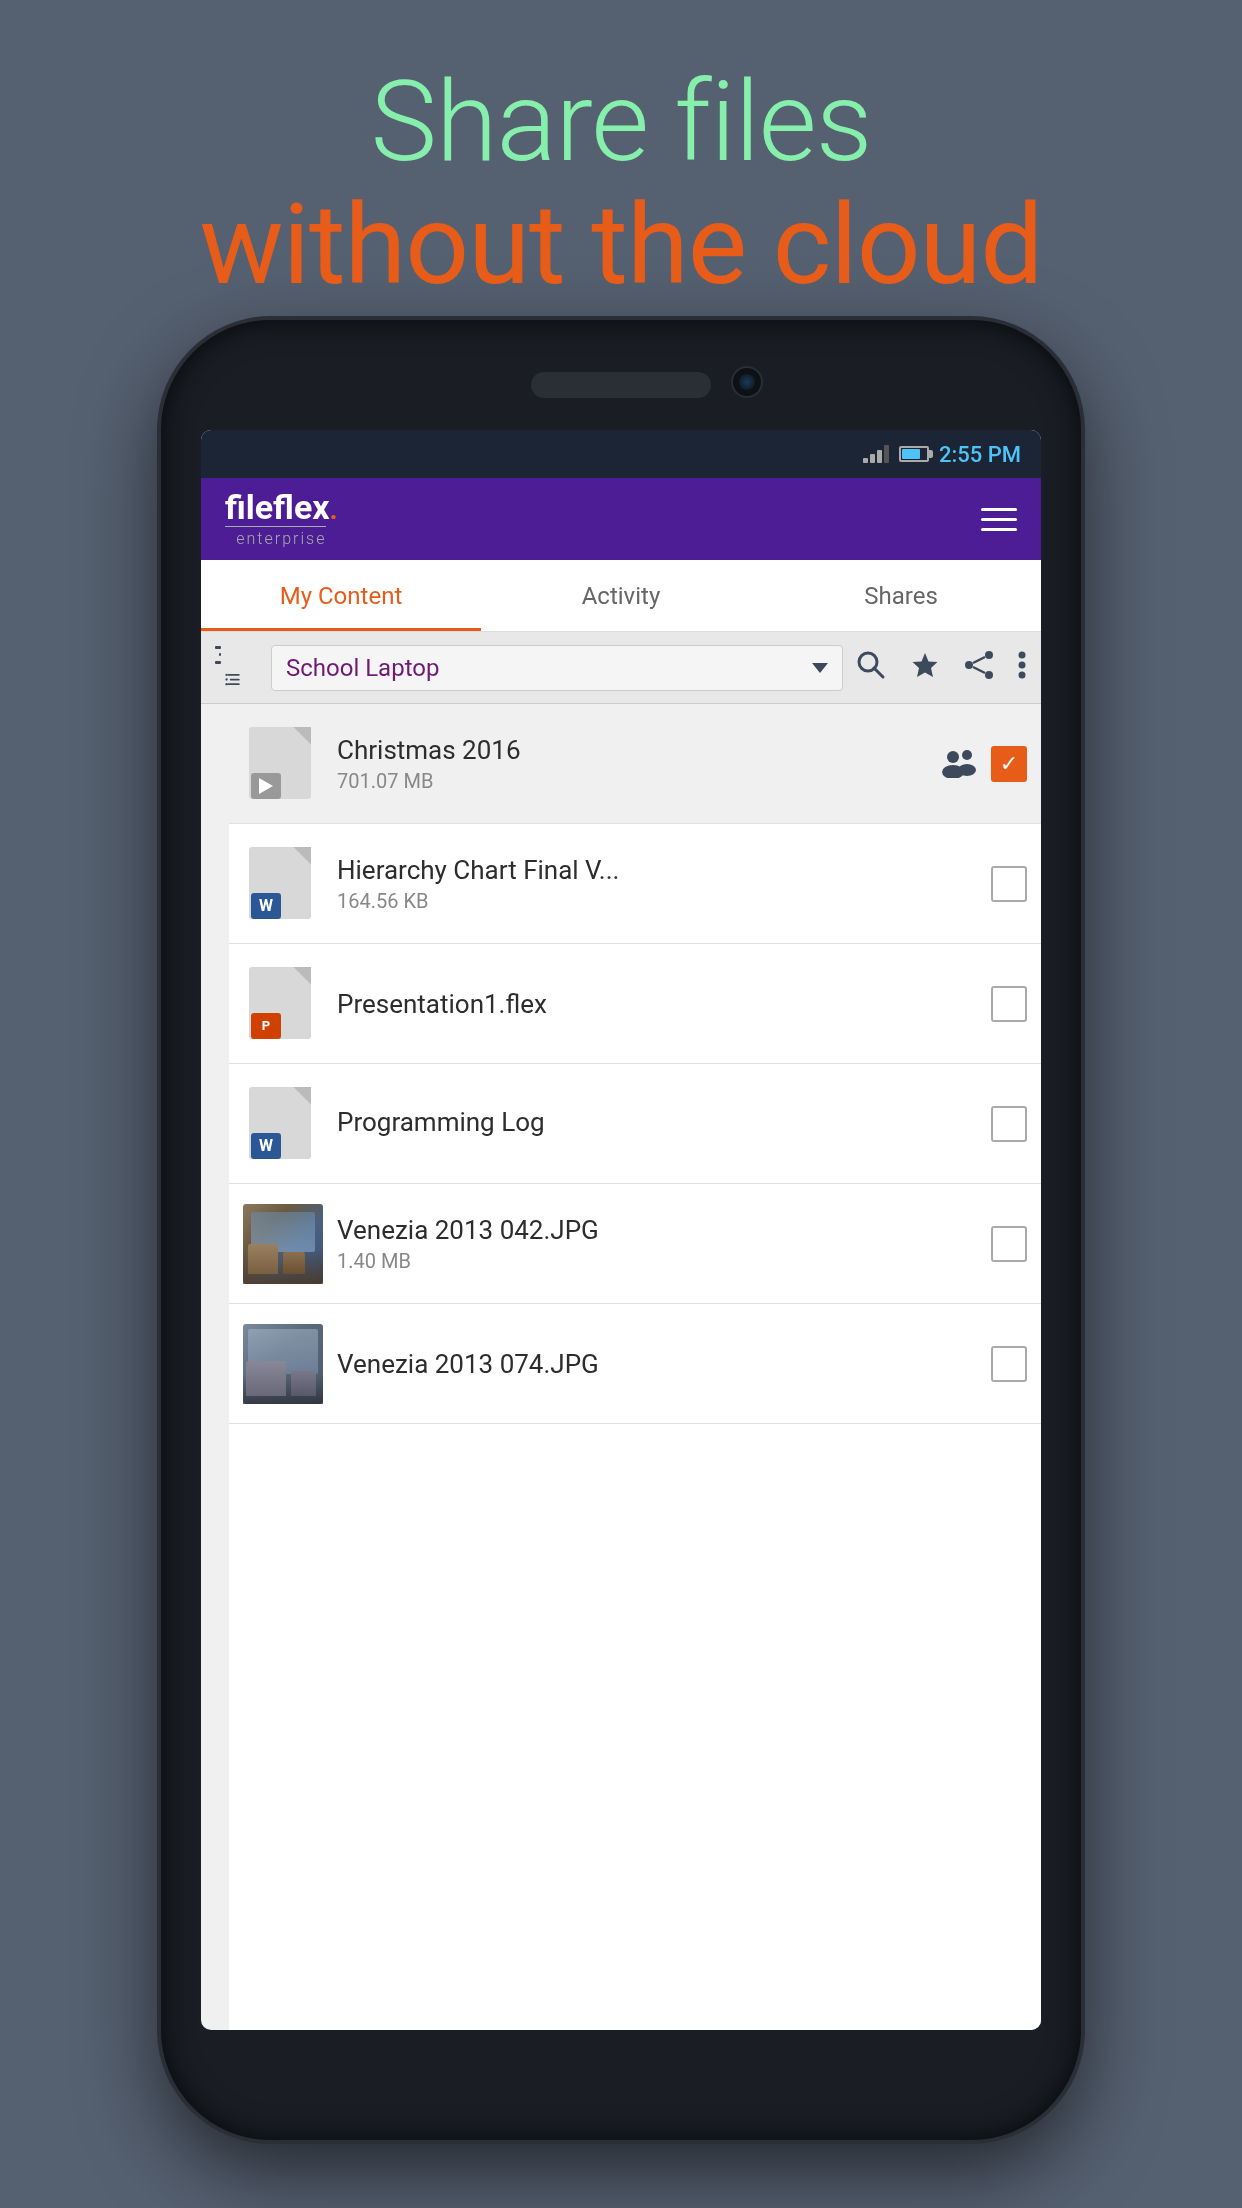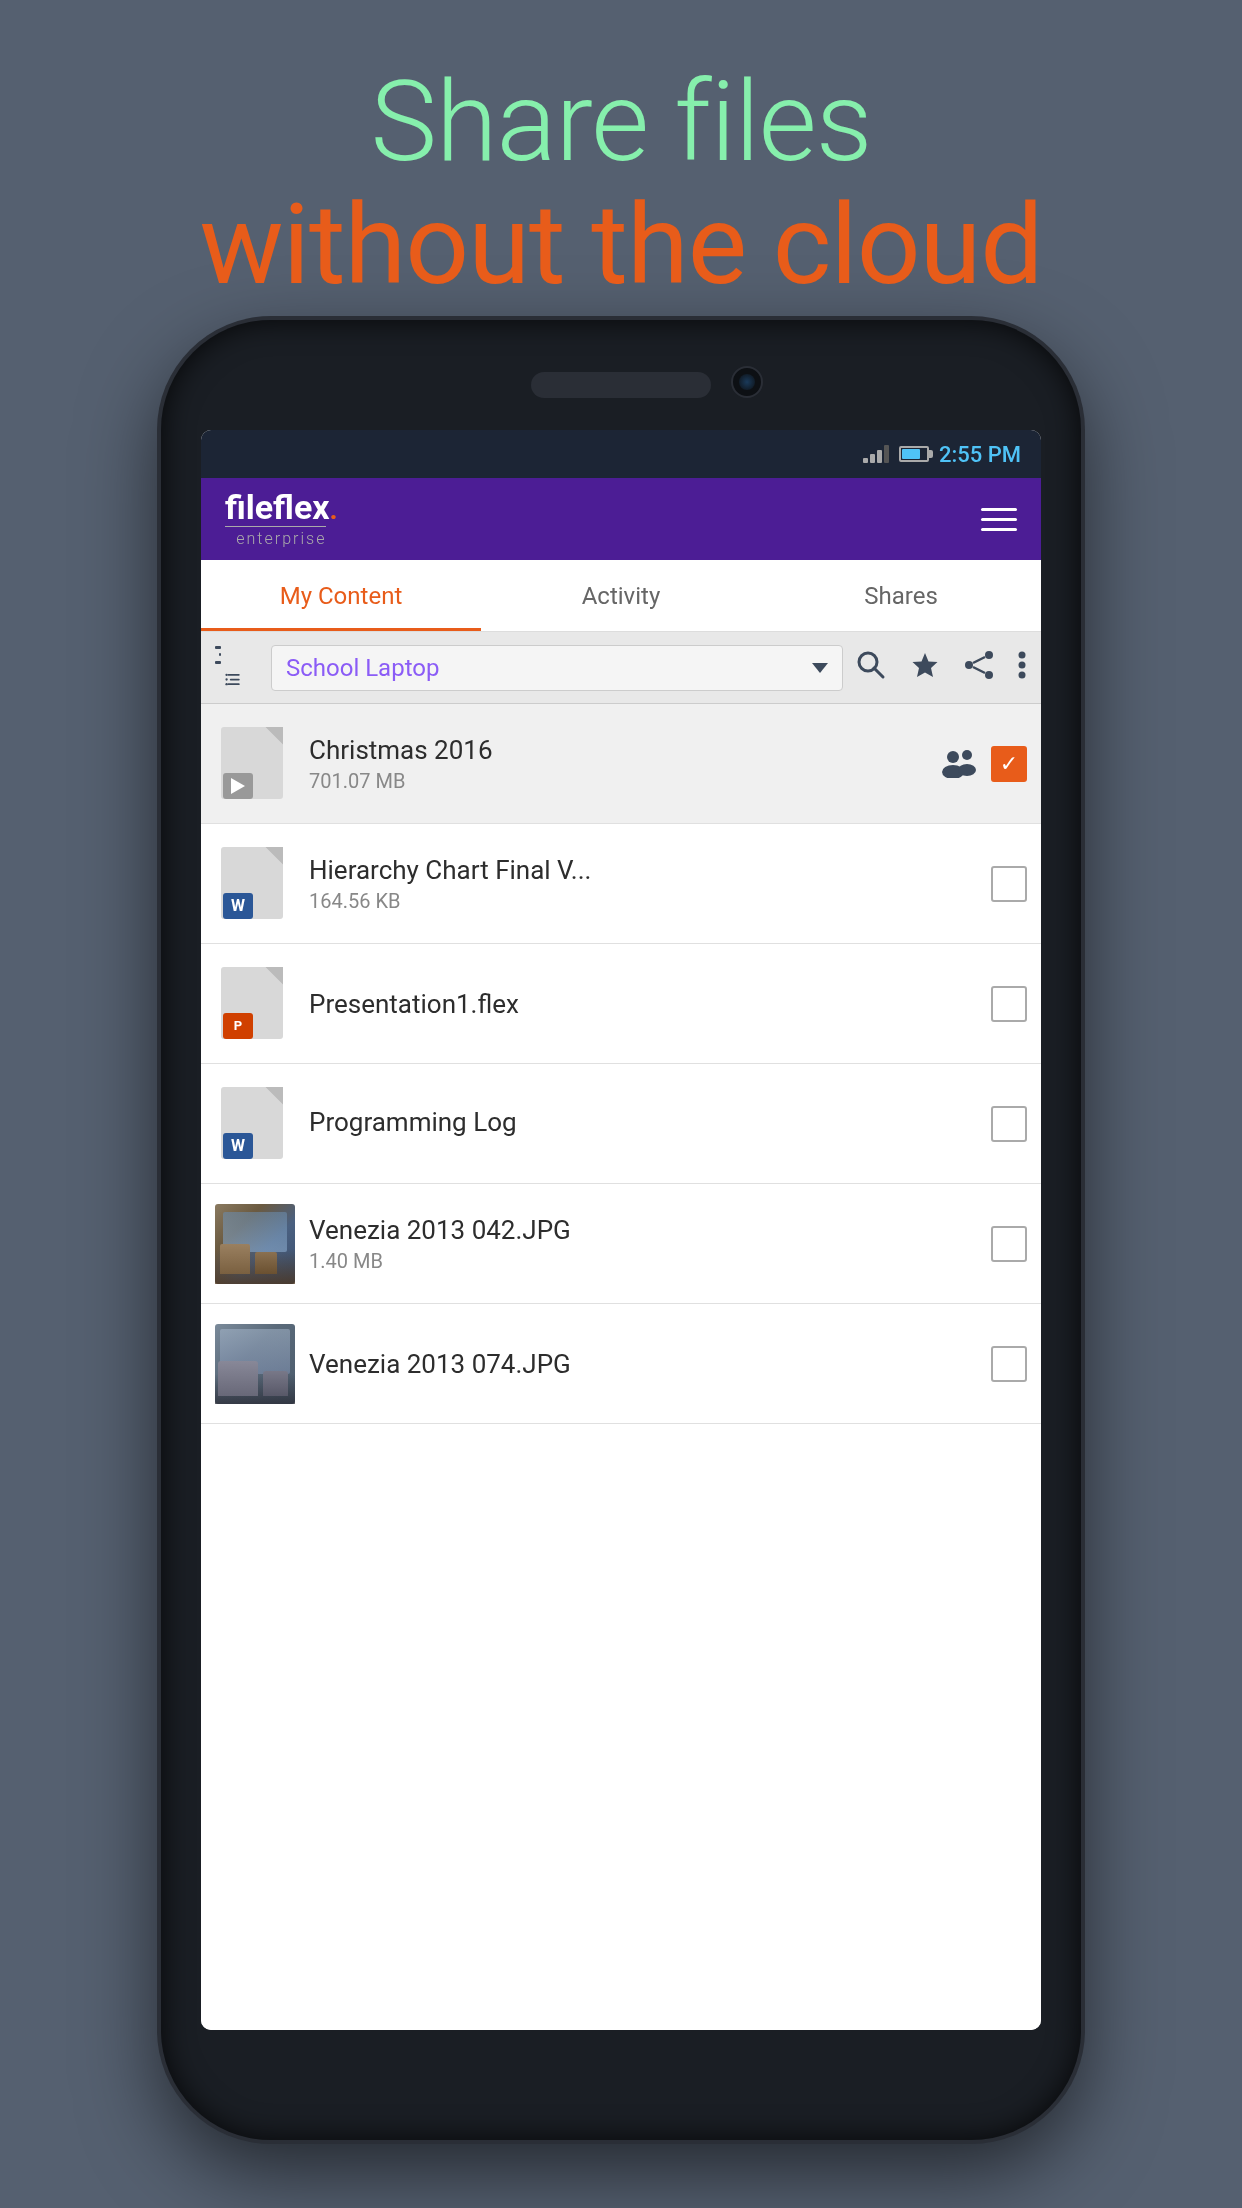--- a/index.html
+++ b/index.html
@@ -301,21 +301,21 @@
       height: 46px;
       display: flex;
       align-items: center;
       padding: 0 14px;
       justify-content: space-between;
       cursor: pointer;
     }
 
     .source-name {
       font-size: 24px;
-      color: #8b5cf6;
+      color: #701a75;
       font-weight: 400;
     }
 
     .chevron-down {
       width: 0;
       height: 0;
       border-left: 8px solid transparent;
       border-right: 8px solid transparent;
       border-top: 10px solid #3d4a5c;
     }
@@ -331,20 +331,21 @@
       color: #3d4a5c;
       font-size: 28px;
       line-height: 1;
     }
 
     
     .file-list {
       background: #ffffff;
       flex: 1;
       overflow: hidden;
+      margin-left: 28px;
     }
 
     .file-item {
       display: flex;
       align-items: center;
       height: 120px;
       border-bottom: 1px solid #e0e0e0;
       padding: 0 14px;
       gap: 14px;
     }

